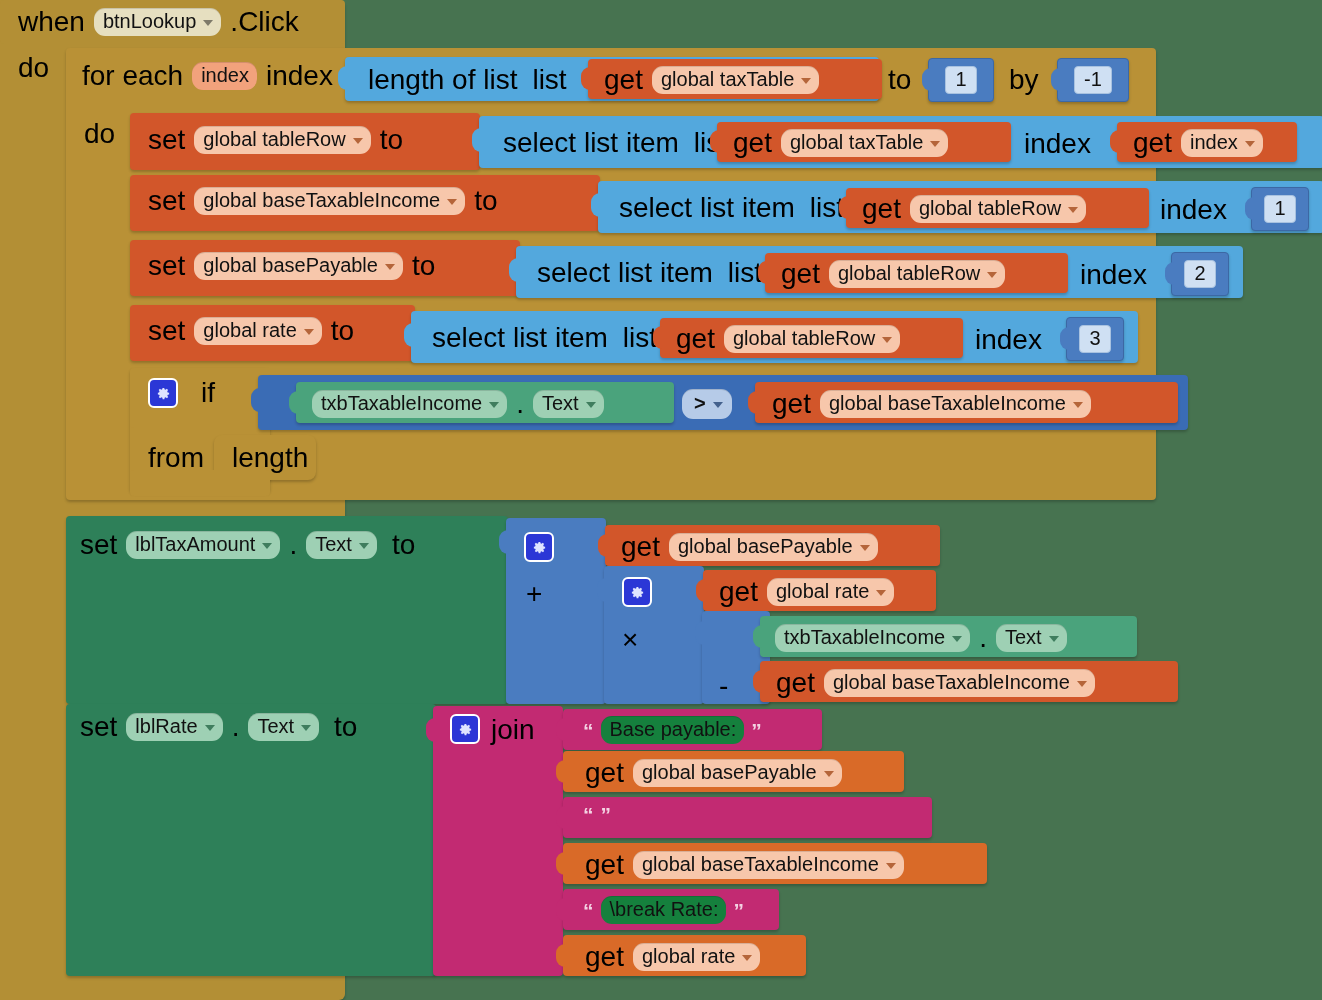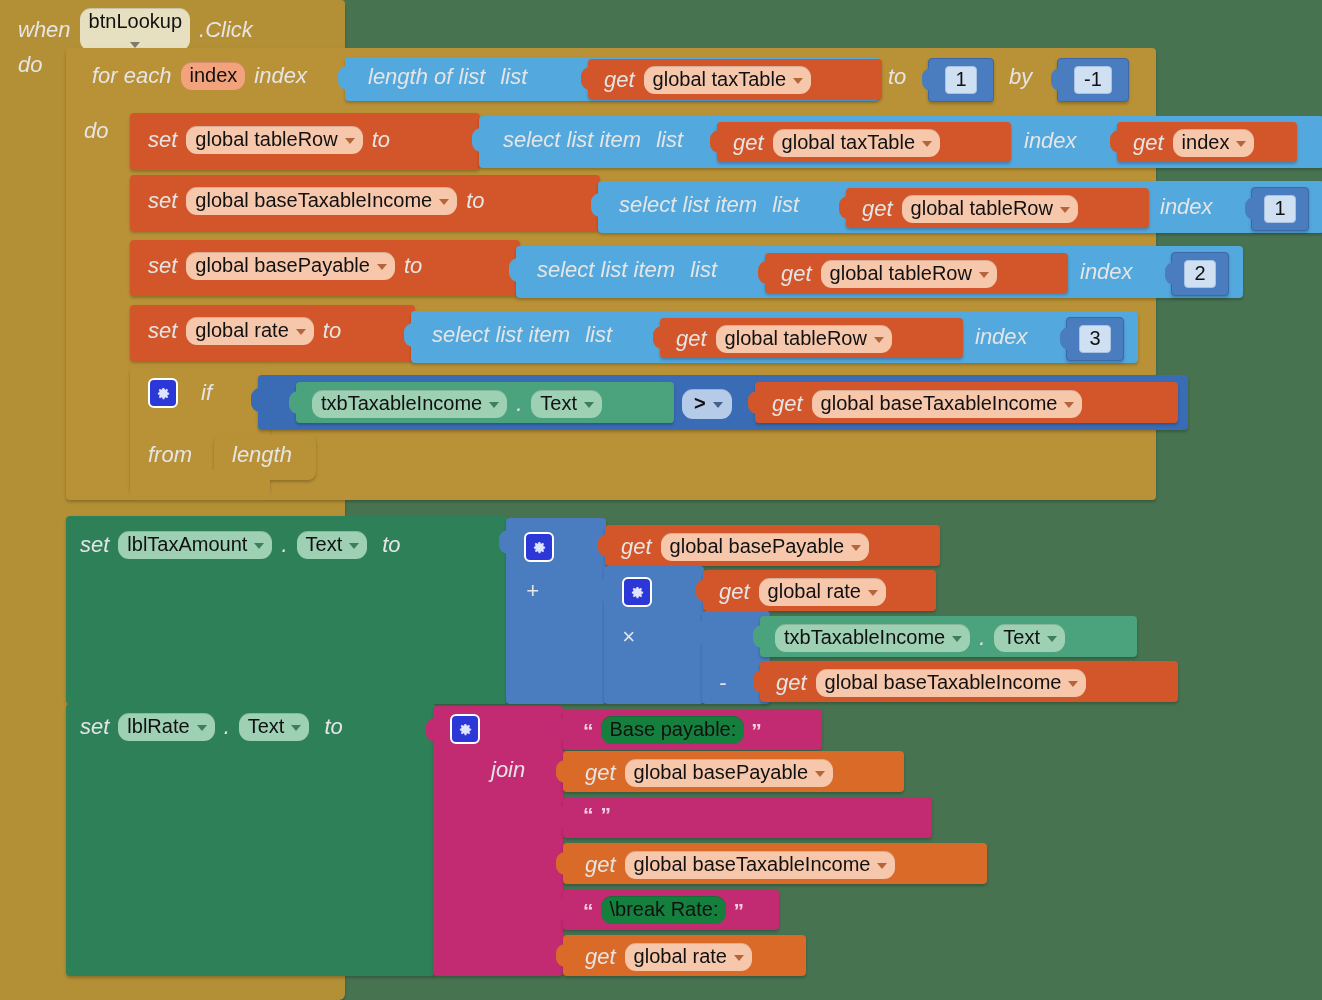--- a/index.html
+++ b/index.html
@@ -8,35 +8,35 @@
     background:#477350;
     font-family:"Liberation Sans", sans-serif;
     overflow:hidden;
     position:relative;
     -webkit-font-smoothing:antialiased;
   }
   .canvas{position:absolute;inset:0;}
 
   
   .blk{position:absolute;box-sizing:border-box;border-radius:4px;}
-  .lbl{color:#e5e5e5;font-size:22px;line-height:1;white-space:nowrap;font-style:italic;}
+  .lbl{color:#000000;font-size:28px;line-height:1;white-space:nowrap;}
 
   
   .field{
     display:inline-flex;align-items:center;gap:7px;
     border-radius:11px;padding:2px 8px 3px 9px;
     color:#111;font-size:20px;line-height:1.15;white-space:nowrap;
     box-shadow:0 1px 0 rgba(0,0,0,.12) inset;
   }
   .field .car{
     width:0;height:0;border-left:5px solid transparent;border-right:5px solid transparent;
     border-top:6px solid rgba(0,0,0,.45);display:inline-block;margin-top:2px;
   }
   
-  .f-event{background:#e6dfc0;flex-direction:column;}
+  .f-event{background:#e6dfc0;}
   .f-var{background:#f7c7ab;}
   .f-var .car{border-top-color:#b5653a;}
   .f-comp{background:#9ed0b4;}
   .f-comp .car{border-top-color:#3f7d5e;}
   .f-loopvar{background:#f2a27c;}
   .f-text{background:#15803d;}
   .f-op{background:#b6cbe8;}
   .f-op .car{border-top-color:#44618d;}
 
   
@@ -95,21 +95,21 @@
       <span>btnLookup</span>
       <i class="car"></i>
     </span>
     <span class="lbl">.Click</span>
   </div>
 
   <div class="lbl" style="position:absolute;left:18px;top:54px;">do</div>
 
   <div class="blk c-loop shadow" style="left:66px;top:48px;width:1090px;height:452px;"></div>
 
-  <div class="row" style="left:92px;top:62px;text-align:right;">
+  <div class="row" style="left:82px;top:62px;text-align:right;">
     <span class="lbl">for each</span>
     <span class="field f-loopvar">
       <span>index</span>
     </span>
     <span class="lbl">index</span>
   </div>
 
   <div class="blk c-list shadow" style="left:345px;top:57px;width:534px;height:44px;">
     <div class="bump" style="left:-7px;top:9px;width:12px;height:24px;background:#53a8dd;border-radius:9px 0 0 9px;"></div>
   </div>
@@ -437,21 +437,21 @@
 
   <div class="blk c-text shadow" style="left:433px;top:706px;width:130px;height:270px;">
     <div class="bump" style="left:-7px;top:12px;width:12px;height:24px;background:#c22a72;border-radius:9px 0 0 9px;"></div>
   </div>
   <span class="gear" style="position:absolute;left:450px;top:714px;">
     <svg width="15" height="15" viewBox="0 0 24 24" aria-hidden="true">
       <path fill="#dfe4ff" d="M12 8.2a3.8 3.8 0 1 0 0 7.6 3.8 3.8 0 0 0 0-7.6zm0 5.8a2 2 0 1 1 0-4 2 2 0 0 1 0 4z"></path>
       <path fill="#dfe4ff" d="M21 13.4v-2.8l-2.4-.4a6.9 6.9 0 0 0-.7-1.7l1.4-2-2-2-2 1.4a6.9 6.9 0 0 0-1.7-.7L13.2 3h-2.8l-.4 2.2c-.6.2-1.2.4-1.7.7l-2-1.4-2 2 1.4 2c-.3.5-.5 1.1-.7 1.7L3 10.6v2.8l2.2.4c.2.6.4 1.2.7 1.7l-1.4 2 2 2 2-1.4c.5.3 1.1.5 1.7.7l.4 2.2h2.8l.4-2.2c.6-.2 1.2-.4 1.7-.7l2 1.4 2-2-1.4-2c.3-.5.5-1.1.7-1.7l2.2-.4z"></path>
     </svg>
   </span>
-  <div class="lbl" style="position:absolute;left:491px;top:716px;margin-top:43px;">join</div>
+  <div class="lbl" style="position:absolute;left:491px;top:716px;">join</div>
 
   <div class="blk c-text shadow" style="left:563px;top:709px;width:259px;height:41px;">
     <div class="bump" style="left:-7px;top:9px;width:12px;height:23px;background:#c22a72;border-radius:9px 0 0 9px;"></div>
   </div>
   <div class="row" style="left:583px;top:716px;gap:7px;">
     <span class="quote">“</span>
     <span class="field f-text">
       <span>Base payable:</span>
     </span>
     <span class="quote">”</span>

